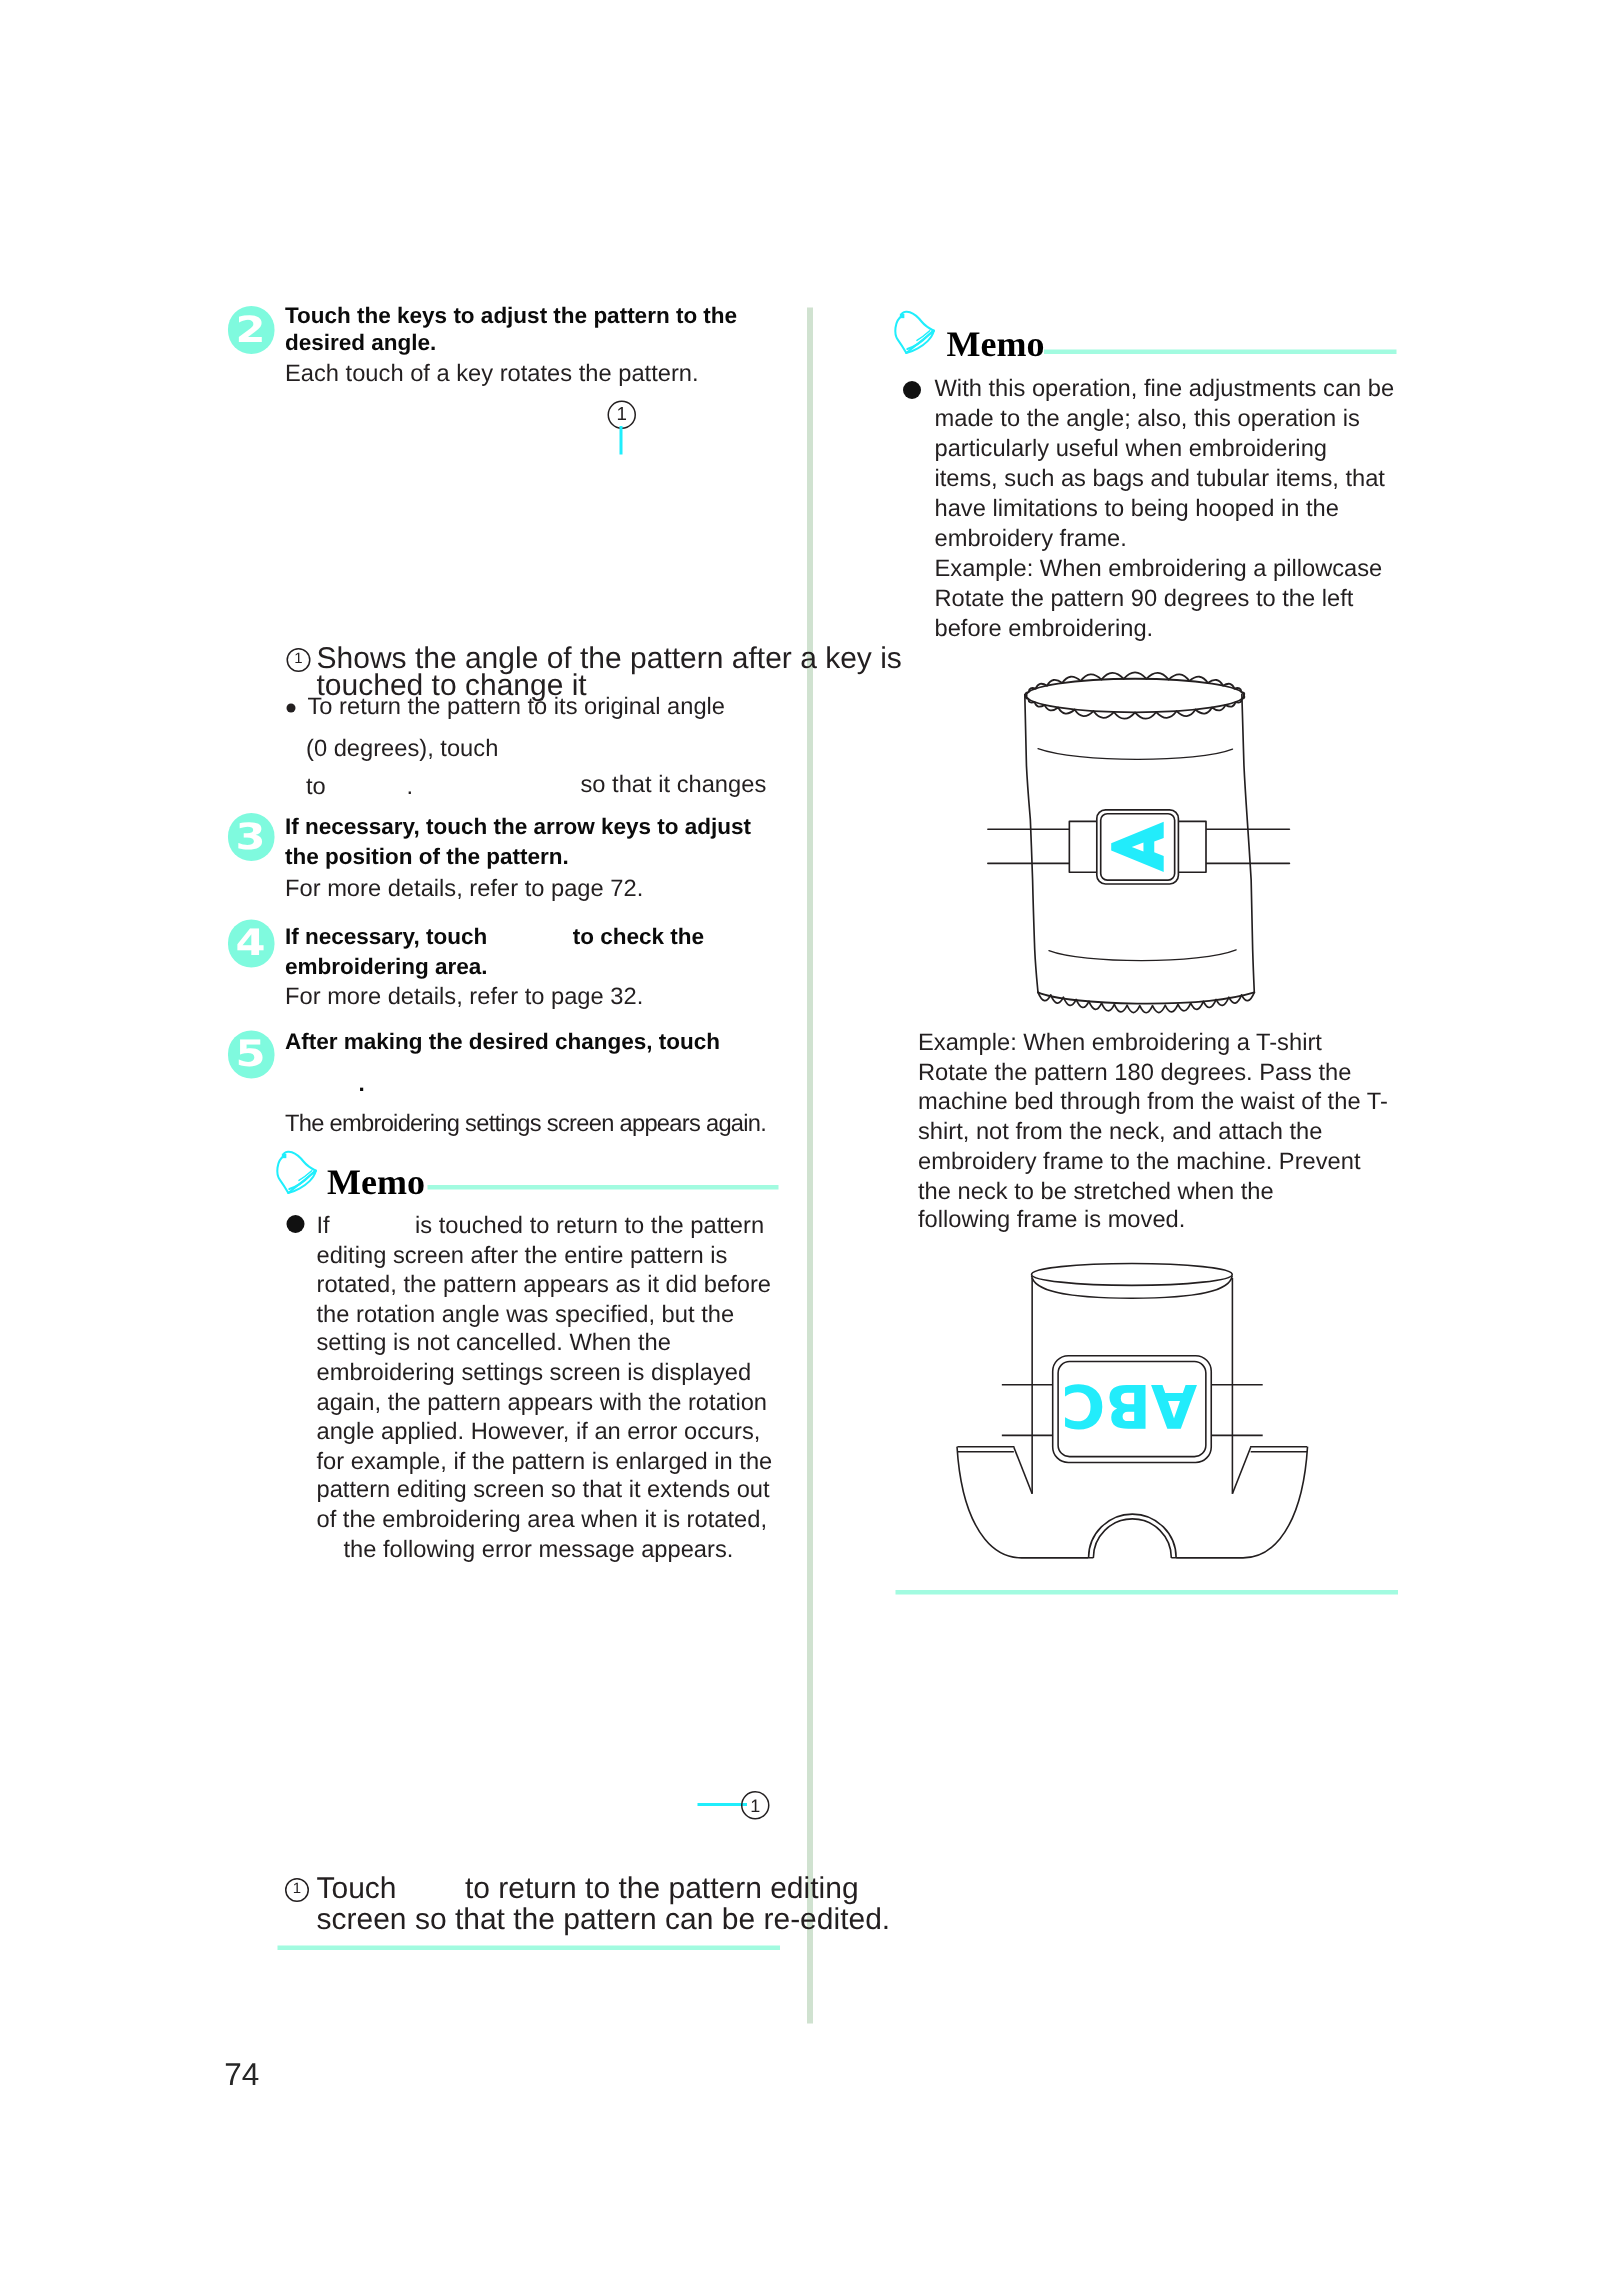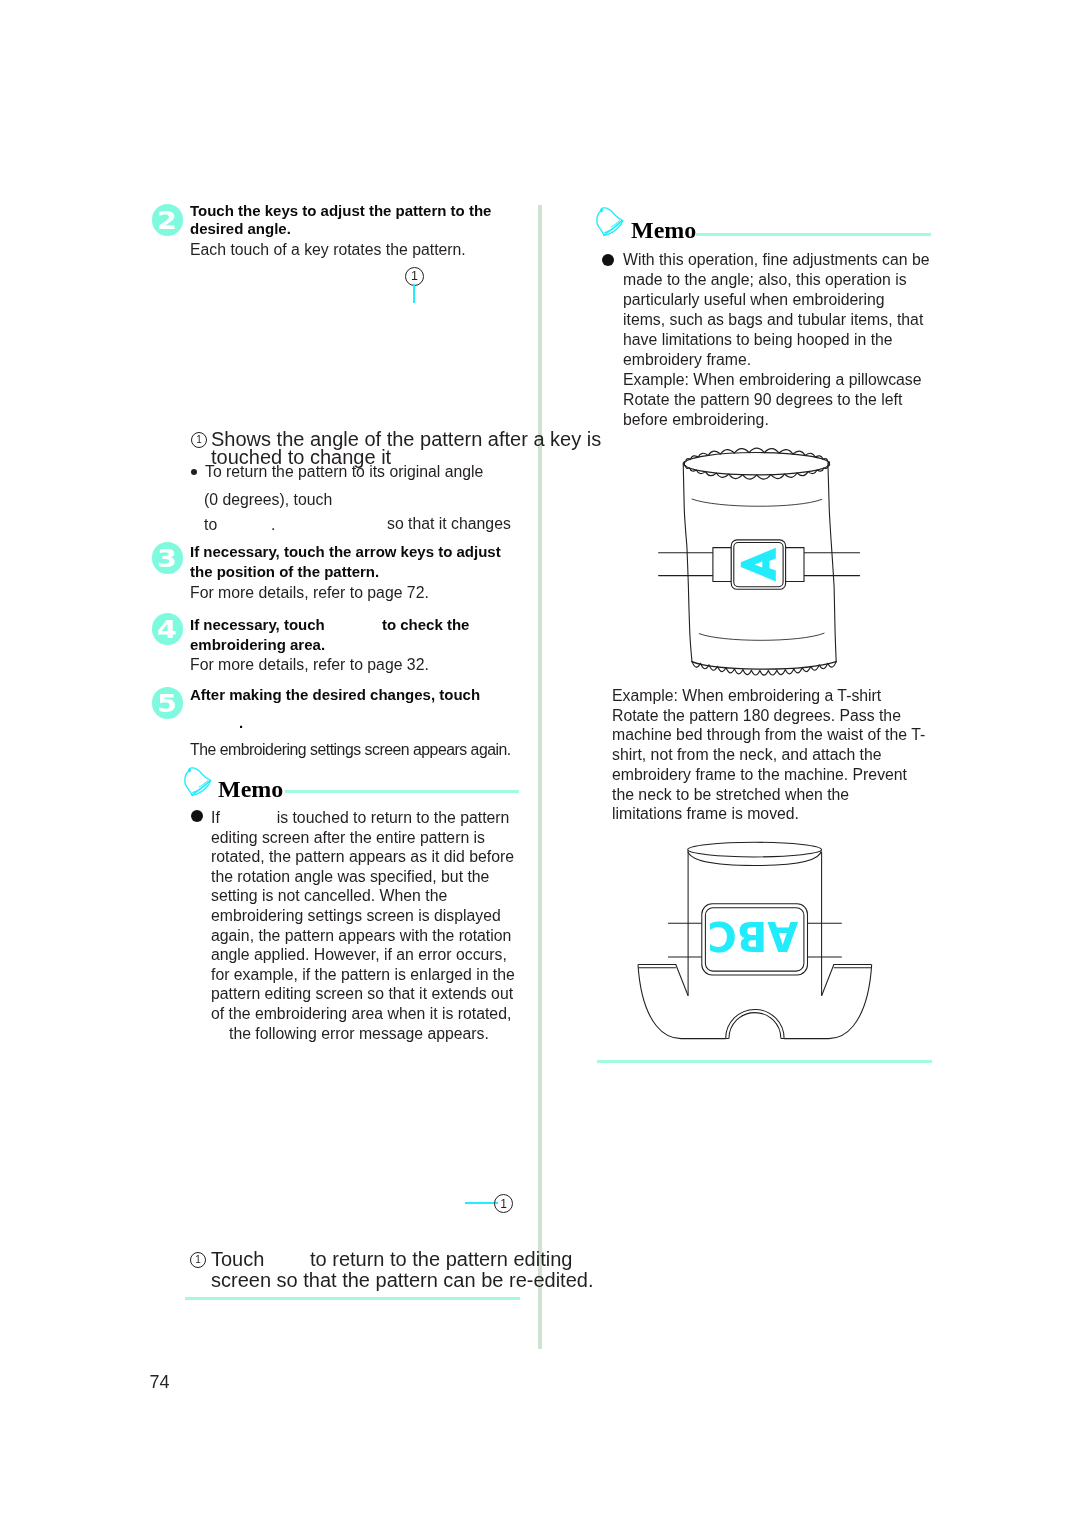--- a/index.html
+++ b/index.html
@@ -45,21 +45,21 @@
   .vrule{position:absolute;width:3.4px;background:#d0e2d0;}
   .hrule{position:absolute;height:3px;background:#a2fbe0;}
 
   .circnum{
     position:absolute;border-radius:50%;
     border:1.3px solid #231f20;color:#231f20;
     display:flex;align-items:center;justify-content:center;
     font-family:"Liberation Sans", sans-serif;line-height:1;
   }
   .leader{position:absolute;background:#20eefc;}
-  .pgnum{position:absolute;font-size:18px;color:#262626;}
+  .pgnum{position:absolute;font-size:21px;color:#262626;}
 </style>
 </head>
 <body>
 
 <div class="page">
 
   <div class="vrule" style="left:538.2px;top:205px;height:1144px;"></div>
 
   <div class="step-num" style="left:151.6px;top:204px;">
       <span>2</span>
@@ -212,21 +212,21 @@
     </g>
   </svg>
 
   <div id="tshirtText">
       <div class="bd" style="left: 612px; top: 686px;">Example: When embroidering a T-shirt</div>
       <div class="bd" style="left: 612px; top: 705.7px;">Rotate the pattern 180 degrees. Pass the</div>
       <div class="bd" style="left: 612px; top: 725.4px;">machine bed through from the waist of the T-</div>
       <div class="bd" style="left: 612px; top: 745.1px;">shirt, not from the neck, and attach the</div>
       <div class="bd" style="left: 612px; top: 764.8px;">embroidery frame to the machine. Prevent</div>
       <div class="bd" style="left: 612px; top: 784.5px;">the neck to be stretched when the</div>
-      <div class="bd" style="left: 612px; top: 804.2px;">limitations frame is moved.</div>
+      <div class="bd" style="left: 612px; top: 804.2px;">following frame is moved.</div>
     </div>
 
   <svg class="abs" style="left:630px;top:840px;" width="280" height="215" viewBox="0 0 280 215">
     <g fill="none" stroke="#231f20" stroke-width="1.05" stroke-linejoin="round" stroke-linecap="butt">
 
       <ellipse cx="124.6" cy="9.6" rx="66.9" ry="7.3"></ellipse>
       <path d="M57.7 10.4 C59.0 20.0 78.0 25.5 124.6 25.5 C171.2 25.5 190.2 20.0 191.5 10.4"></path>
 
       <path d="M58.1 12 L58.1 155.8"></path>
       <path d="M191.6 12 L191.6 155.8"></path>

